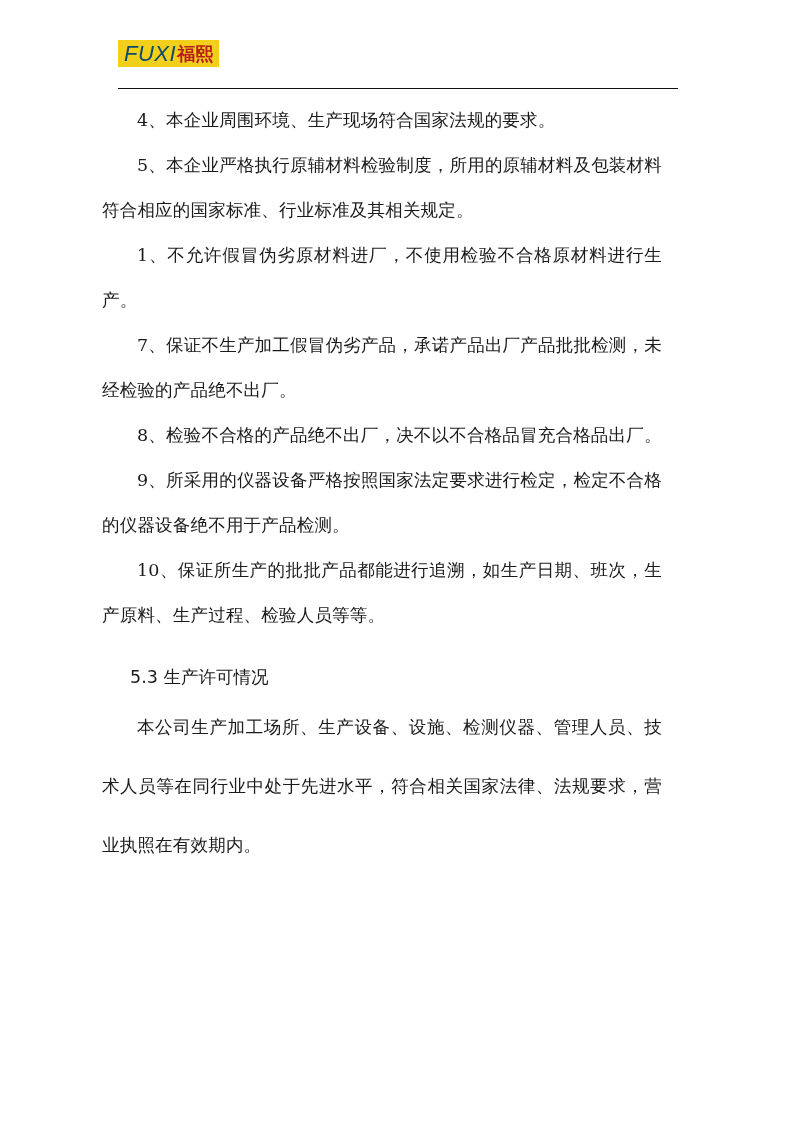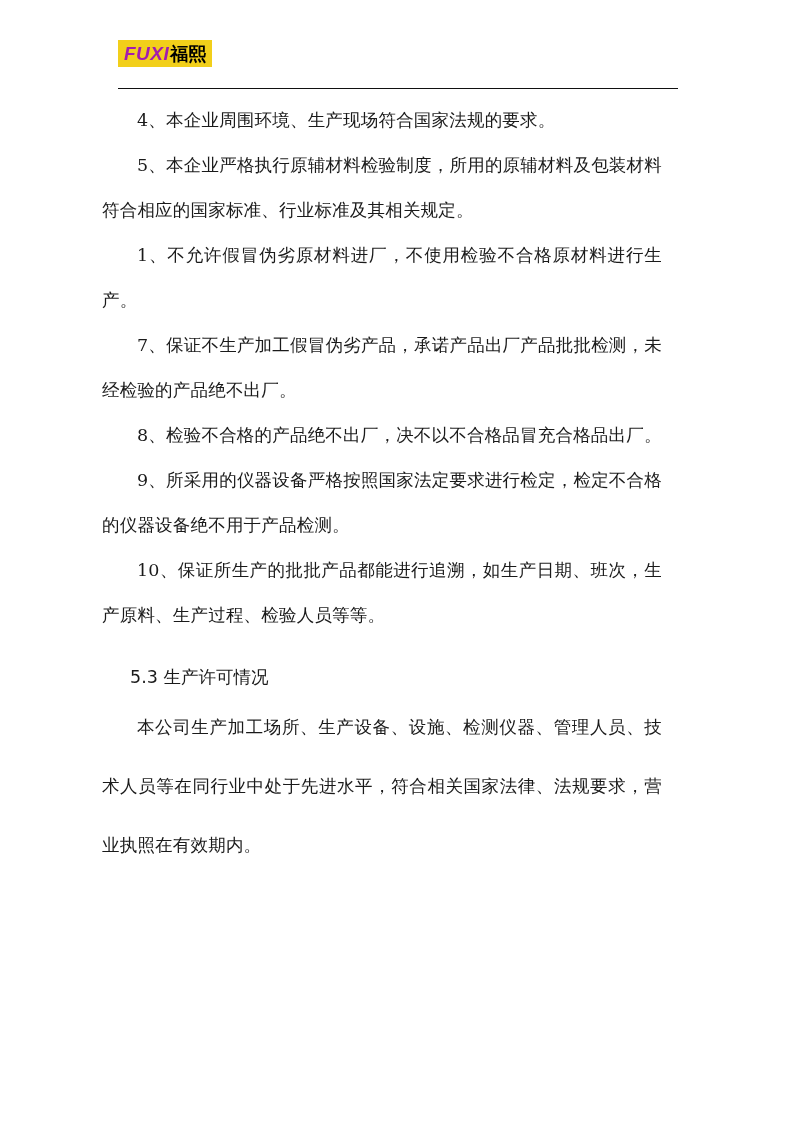--- a/index.html
+++ b/index.html
@@ -35,32 +35,32 @@
   .logo {
     display: inline-flex;
     align-items: center;
     background: #f2cf1a;
     height: 27px;
     padding: 0 6px 0 6px;
     box-sizing: border-box;
   }
   .logo-latin {
     font-family: "Liberation Sans", sans-serif;
-    font-weight: bold;
+    font-weight: normal;
     font-style: italic;
-    font-size: 19px;
-    color: #a21caf;
+    font-size: 22px;
+    color: #0c4a6e;
     letter-spacing: 0.5px;
     line-height: 1;
   }
   .logo-cjk {
     font-family: "DejaVu Sans", sans-serif;
     font-weight: bold;
     font-size: 18px;
-    color: #000000;
+    color: #b91c1c;
     line-height: 1;
     margin-left: 1px;
   }
   .header-rule {
     position: absolute;
     left: 118px;
     top: 88px;
     width: 560px;
     height: 0;
     border-top: 1px solid #111;

